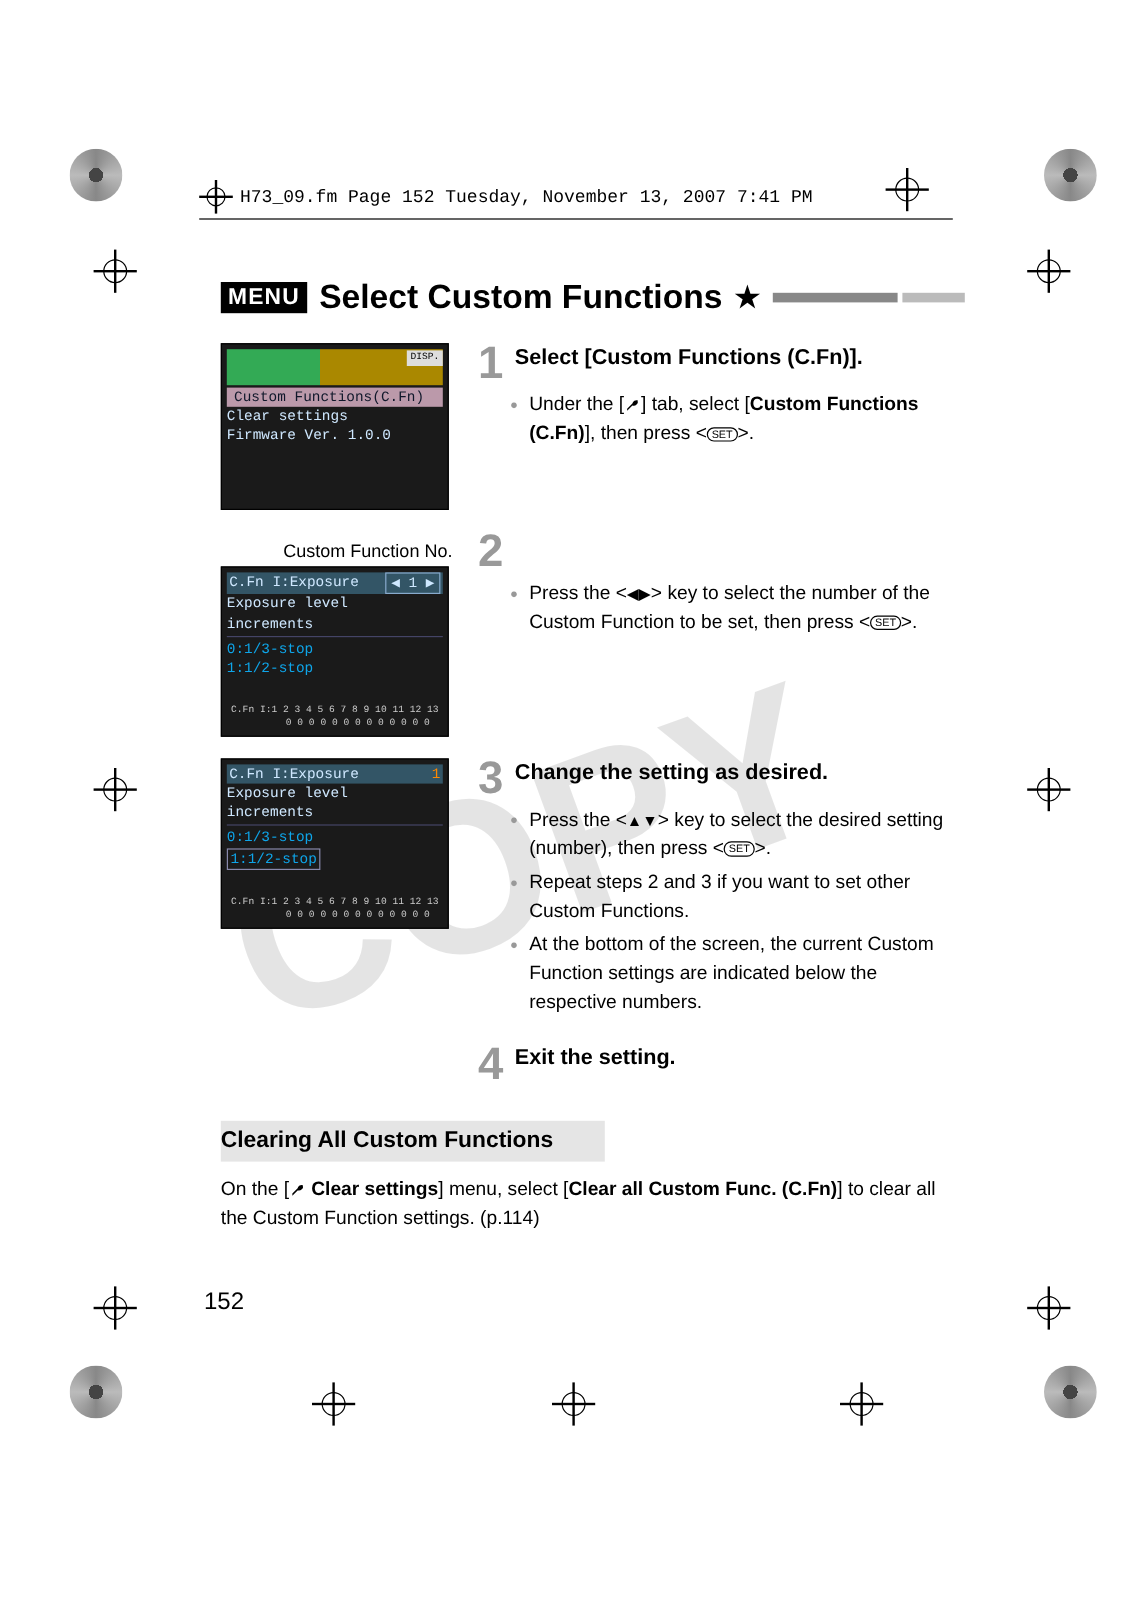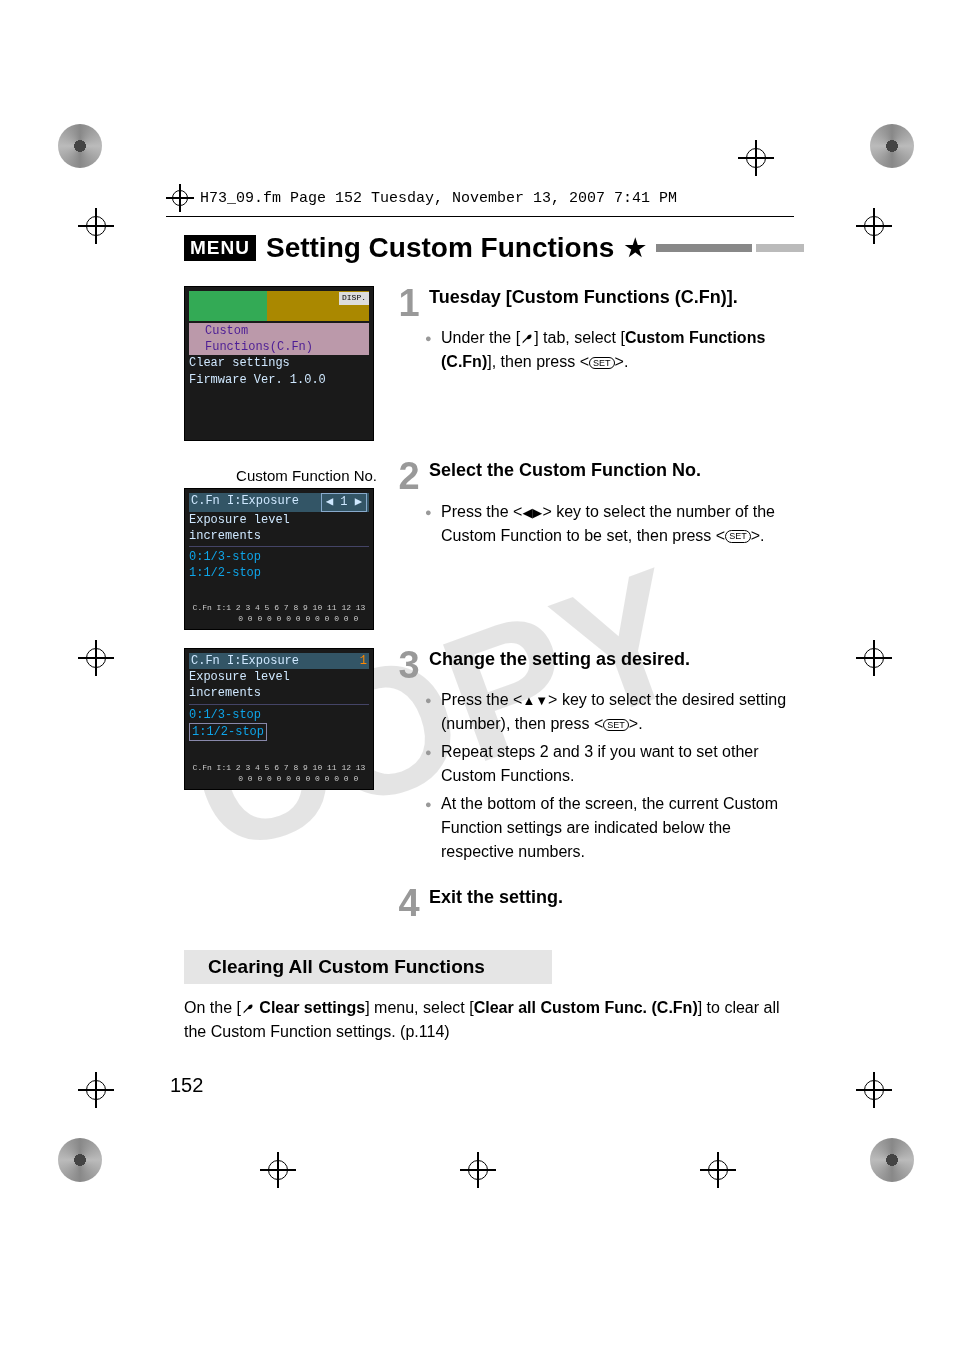--- a/index.html
+++ b/index.html
@@ -57,21 +57,20 @@
     top: 150px;
     left: 166px;
     right: 160px;
     border-bottom: 1px solid #000;
     font-family: "Courier New", monospace;
     font-size: 15px;
     padding-bottom: 4px;
     display: flex;
     align-items: center;
     gap: 6px;
-    margin-top: 34px;
   }
   .header-bar .reg-small {
     width: 28px; height: 28px;
     position: relative;
   }
   .header-bar .reg-small::before, .header-bar .reg-small::after {
     content: ""; position: absolute; background: #000;
   }
   .header-bar .reg-small::before { left: 13px; top:0; width:2px; height:28px;}
   .header-bar .reg-small::after { top:13px; left:0; height:2px; width:28px;}
@@ -183,21 +182,21 @@
       #3a5 0 26px, #3a5 26px 52px, #3a5 52px 78px,
       #a80 78px 104px, #a80 104px 130px, #a80 130px 156px);
     margin-bottom: 2px;
     position: relative;
   }
   .lcd .tabrow .disp {
     position:absolute; right:0; top:1px;
     background:#ddd; color:#000; font-size:8px; padding:1px 3px;
   }
   .lcd .hl {
-    background: #b9a; color:#4c1d95; padding: 0 16px; display: inline-block; width: 100%; box-sizing:border-box;
+    background: #b9a; color:#0f172a; padding: 0 6px; display: inline-block; width: 100%; box-sizing:border-box;
   }
   .lcd .hl-blue {
     background: #356; color:#cfe8ff; padding: 0 2px;
   }
   .lcd .sel {
     border: 1px solid #88a; padding: 0 2px; display:inline-block;
   }
   .lcd .footer-nums {
     font-size: 8px;
     text-align: center;
@@ -225,21 +224,21 @@
   .arrow-icon {
     display: inline-block;
     font-size: 13px;
     vertical-align: middle;
   }
   
   .section-box {
     background: #e5e5e5;
     font-size: 19px;
     font-weight: bold;
-    padding: 6px 24px;
+    padding: 6px 0;
     margin: 30px 0 12px 0;
     width: 320px;
   }
   .section-body {
     font-size: 16px;
     line-height: 1.5;
   }
   
   .page-num {
     position: absolute;
@@ -326,21 +325,21 @@
     </div>
 
   <svg class="watermark" viewBox="0 0 520 400">
     <text x="260" y="250" font-size="180" font-weight="bold" text-anchor="middle" transform="rotate(-20 260 250)" fill="#000">COPY</text>
   </svg>
 
   <div class="content">
 
     <div class="heading">
       <span class="menu-badge">MENU</span>
-      <span class="heading-text">Setting Custom Functions</span>
+      <span class="heading-text">Select Custom Functions</span>
       <span class="star-icon">★</span>
       <div class="heading-line">
         <div class="seg1"></div>
           <div class="seg2"></div>
       </div>
     </div>
 
     <div class="step-row">
       <div class="left-col">
         <div class="lcd lcdapp">
@@ -349,21 +348,21 @@
             </div>
           <div class="hl">Custom Functions(C.Fn)</div>
           <div>Clear settings</div>
           <div>Firmware Ver. 1.0.0</div>
           <div>&nbsp;</div><div>&nbsp;</div><div>&nbsp;</div>
         </div>
       </div>
       <div class="right-col">
         <div class="step-head">
           <div class="step-num">1</div>
-          <div class="step-title">Tuesday [Custom Functions (C.Fn)].</div>
+          <div class="step-title">Select [Custom Functions (C.Fn)].</div>
         </div>
         <ul class="bullet-list">
           <li>
             <span>Under the [</span><span class="wrench-icon"><svg viewBox="0 0 16 16">
                   <path d="M13 3a4 4 0 0 1-5 5L3 13l0 0 0-2 5-5a4 4 0 0 1 5-3z" fill="#000"></path>
                 </svg></span><span>] tab, select [</span><b>Custom Functions (C.Fn)</b><span>], then press &lt;</span><span class="set-icon">SET</span><span>&gt;.</span>
           </li>
         </ul>
       </div>
     </div>
@@ -383,21 +382,20 @@
           <div>&nbsp;</div>
           <div class="footer-nums">
             <span>C.Fn  I:</span><span>1 2 3 4 5 6 7 8 9 10 11 12 13</span><br>
             &nbsp;&nbsp;&nbsp;&nbsp;&nbsp;&nbsp;&nbsp;&nbsp;<span>0 0 0 0 0 0 0 0 0  0  0  0  0</span>
           </div>
         </div>
       </div>
       <div class="right-col">
         <div class="step-head">
           <div class="step-num">2</div>
-          <div class="step-title">Select the Custom Function No.</div>
         </div>
         <ul class="bullet-list">
           <li>
             <span>Press the &lt;</span><span class="arrow-icon">◀▶</span><span>&gt; key to select the number of the Custom Function to be set, then press &lt;</span><span class="set-icon">SET</span><span>&gt;.</span>
           </li>
         </ul>
       </div>
     </div>
 
     <div class="step-row">

